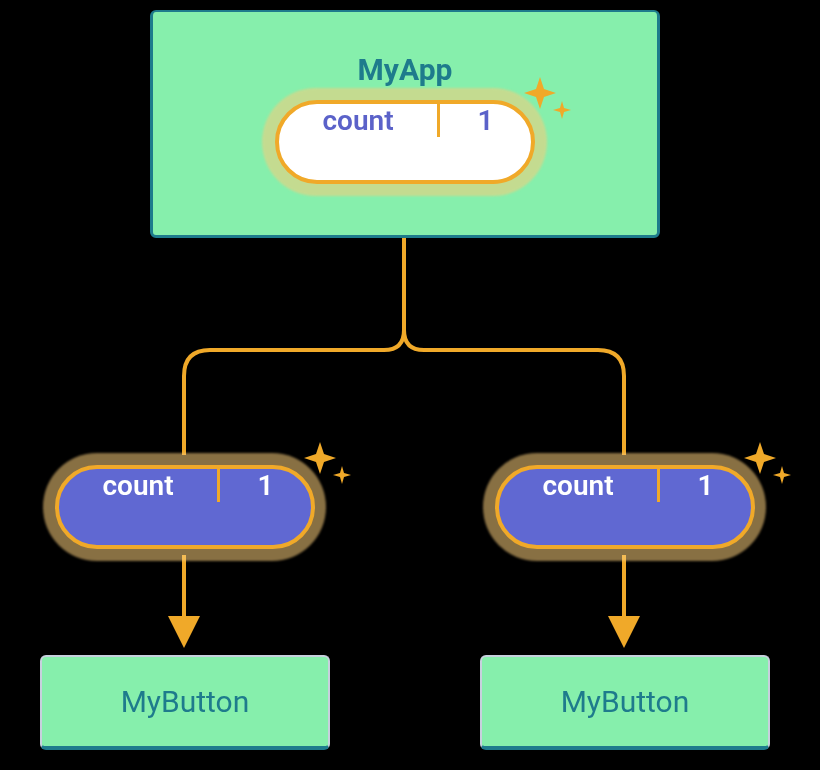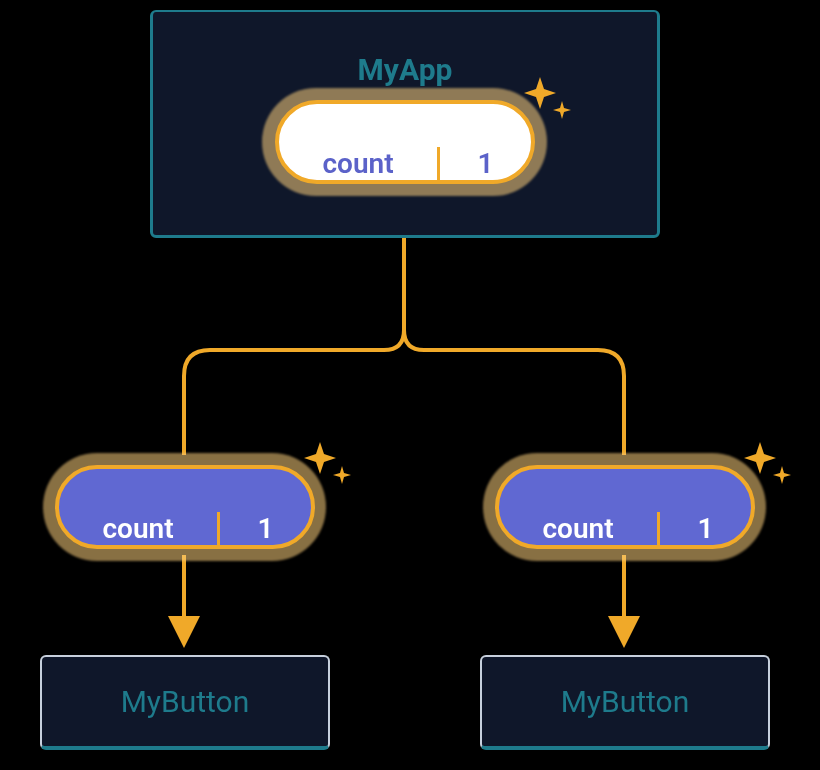--- a/index.html
+++ b/index.html
@@ -11,21 +11,21 @@
     font-family: -apple-system, BlinkMacSystemFont, "Segoe UI", Roboto, sans-serif;
     position: relative;
   }
   .canvas {
     position: relative;
     width: 820px;
     height: 770px;
   }
   .box {
     position: absolute;
-    background: #0f172a;
+    background: #86efac;
     border-radius: 6px;
     box-sizing: border-box;
     display: flex;
     flex-direction: column;
     align-items: center;
     justify-content: center;
   }
   .parent-box {
     border: 3px solid #1e7b8c;
     border-top-width: 2px;
@@ -48,21 +48,21 @@
   .pill-glow {
     position: absolute;
     border-radius: 999px;
     background: #f8cc7a;
     opacity: 0.55;
     filter: blur(1px);
   }
   .pill {
     position: absolute;
     display: flex;
-    align-items: flex-end;
+    align-items: flex-start;
     border: 4px solid #f0a929;
     border-radius: 999px;
     overflow: visible;
     box-sizing: border-box;
   }
   .pill-white { background: #fff; }
   .pill-purple { background: #6068d2; }
   .pill-label, .pill-value {
     display: flex;
     align-items: center;

